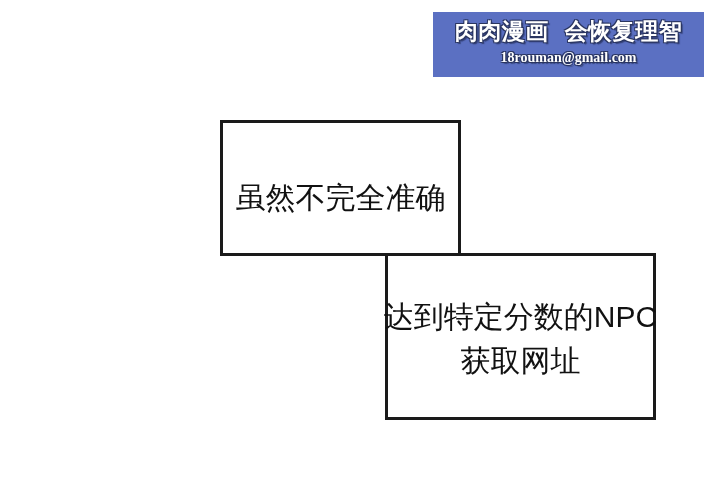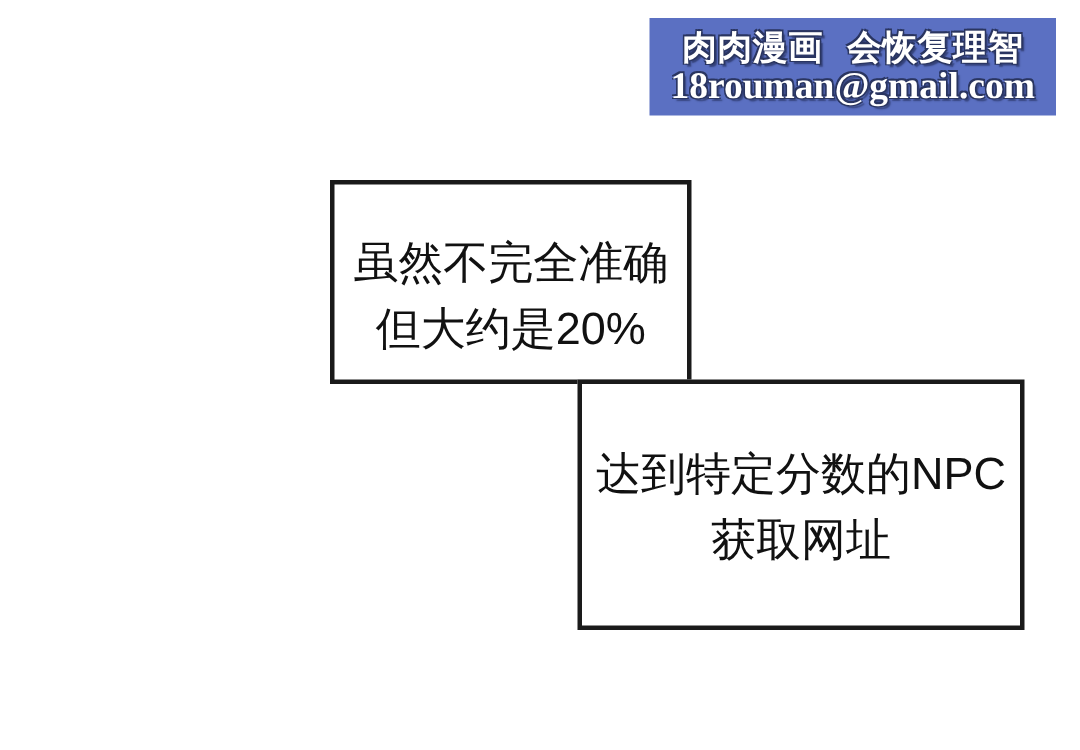--- a/index.html
+++ b/index.html
@@ -52,21 +52,21 @@
       -1px -1px 0 #2a3560,
       2px 2px 1px rgba(20,28,62,0.55);
   }
   #watermark .wm-line1 .wm-gap {
     display: inline-block;
     width: 16px;
   }
   #watermark .wm-line2 {
     color: #ffffff;
     font-weight: bold;
-    font-size: 25px;
+    font-size: 14px;
     line-height: 25px;
     white-space: nowrap;
     font-family: "Liberation Serif", "DejaVu Serif", serif;
     text-shadow:
       1px 1px 0 #2a3560,
       -1px 1px 0 #2a3560,
       1px -1px 0 #2a3560,
       -1px -1px 0 #2a3560,
       2px 2px 1px rgba(20,28,62,0.5);
   }
@@ -95,34 +95,33 @@
     left: 220px;
     top: 120px;
     width: 241px;
     height: 136px;
     z-index: 1;
     padding-top: 20px;
   }
   #bubble-2 {
     left: 385px;
     top: 253px;
-    width: 298px;
+    width: 271px;
     height: 167px;
     z-index: 2;
     padding-top: 4px;
   }
 </style>
 </head>
 <body>
 
 <div id="comic-panel">
 
   <div class="speech-box" id="bubble-1">
     <div class="line">虽然不完全准确</div>
-    <div class="line">但大约是20%</div>
   </div>
 
   <div class="speech-box" id="bubble-2">
     <div class="line">达到特定分数的NPC</div>
     <div class="line">获取网址</div>
   </div>
 
   <div id="watermark">
     <div class="wm-line1">
       <span>肉肉漫画</span>

